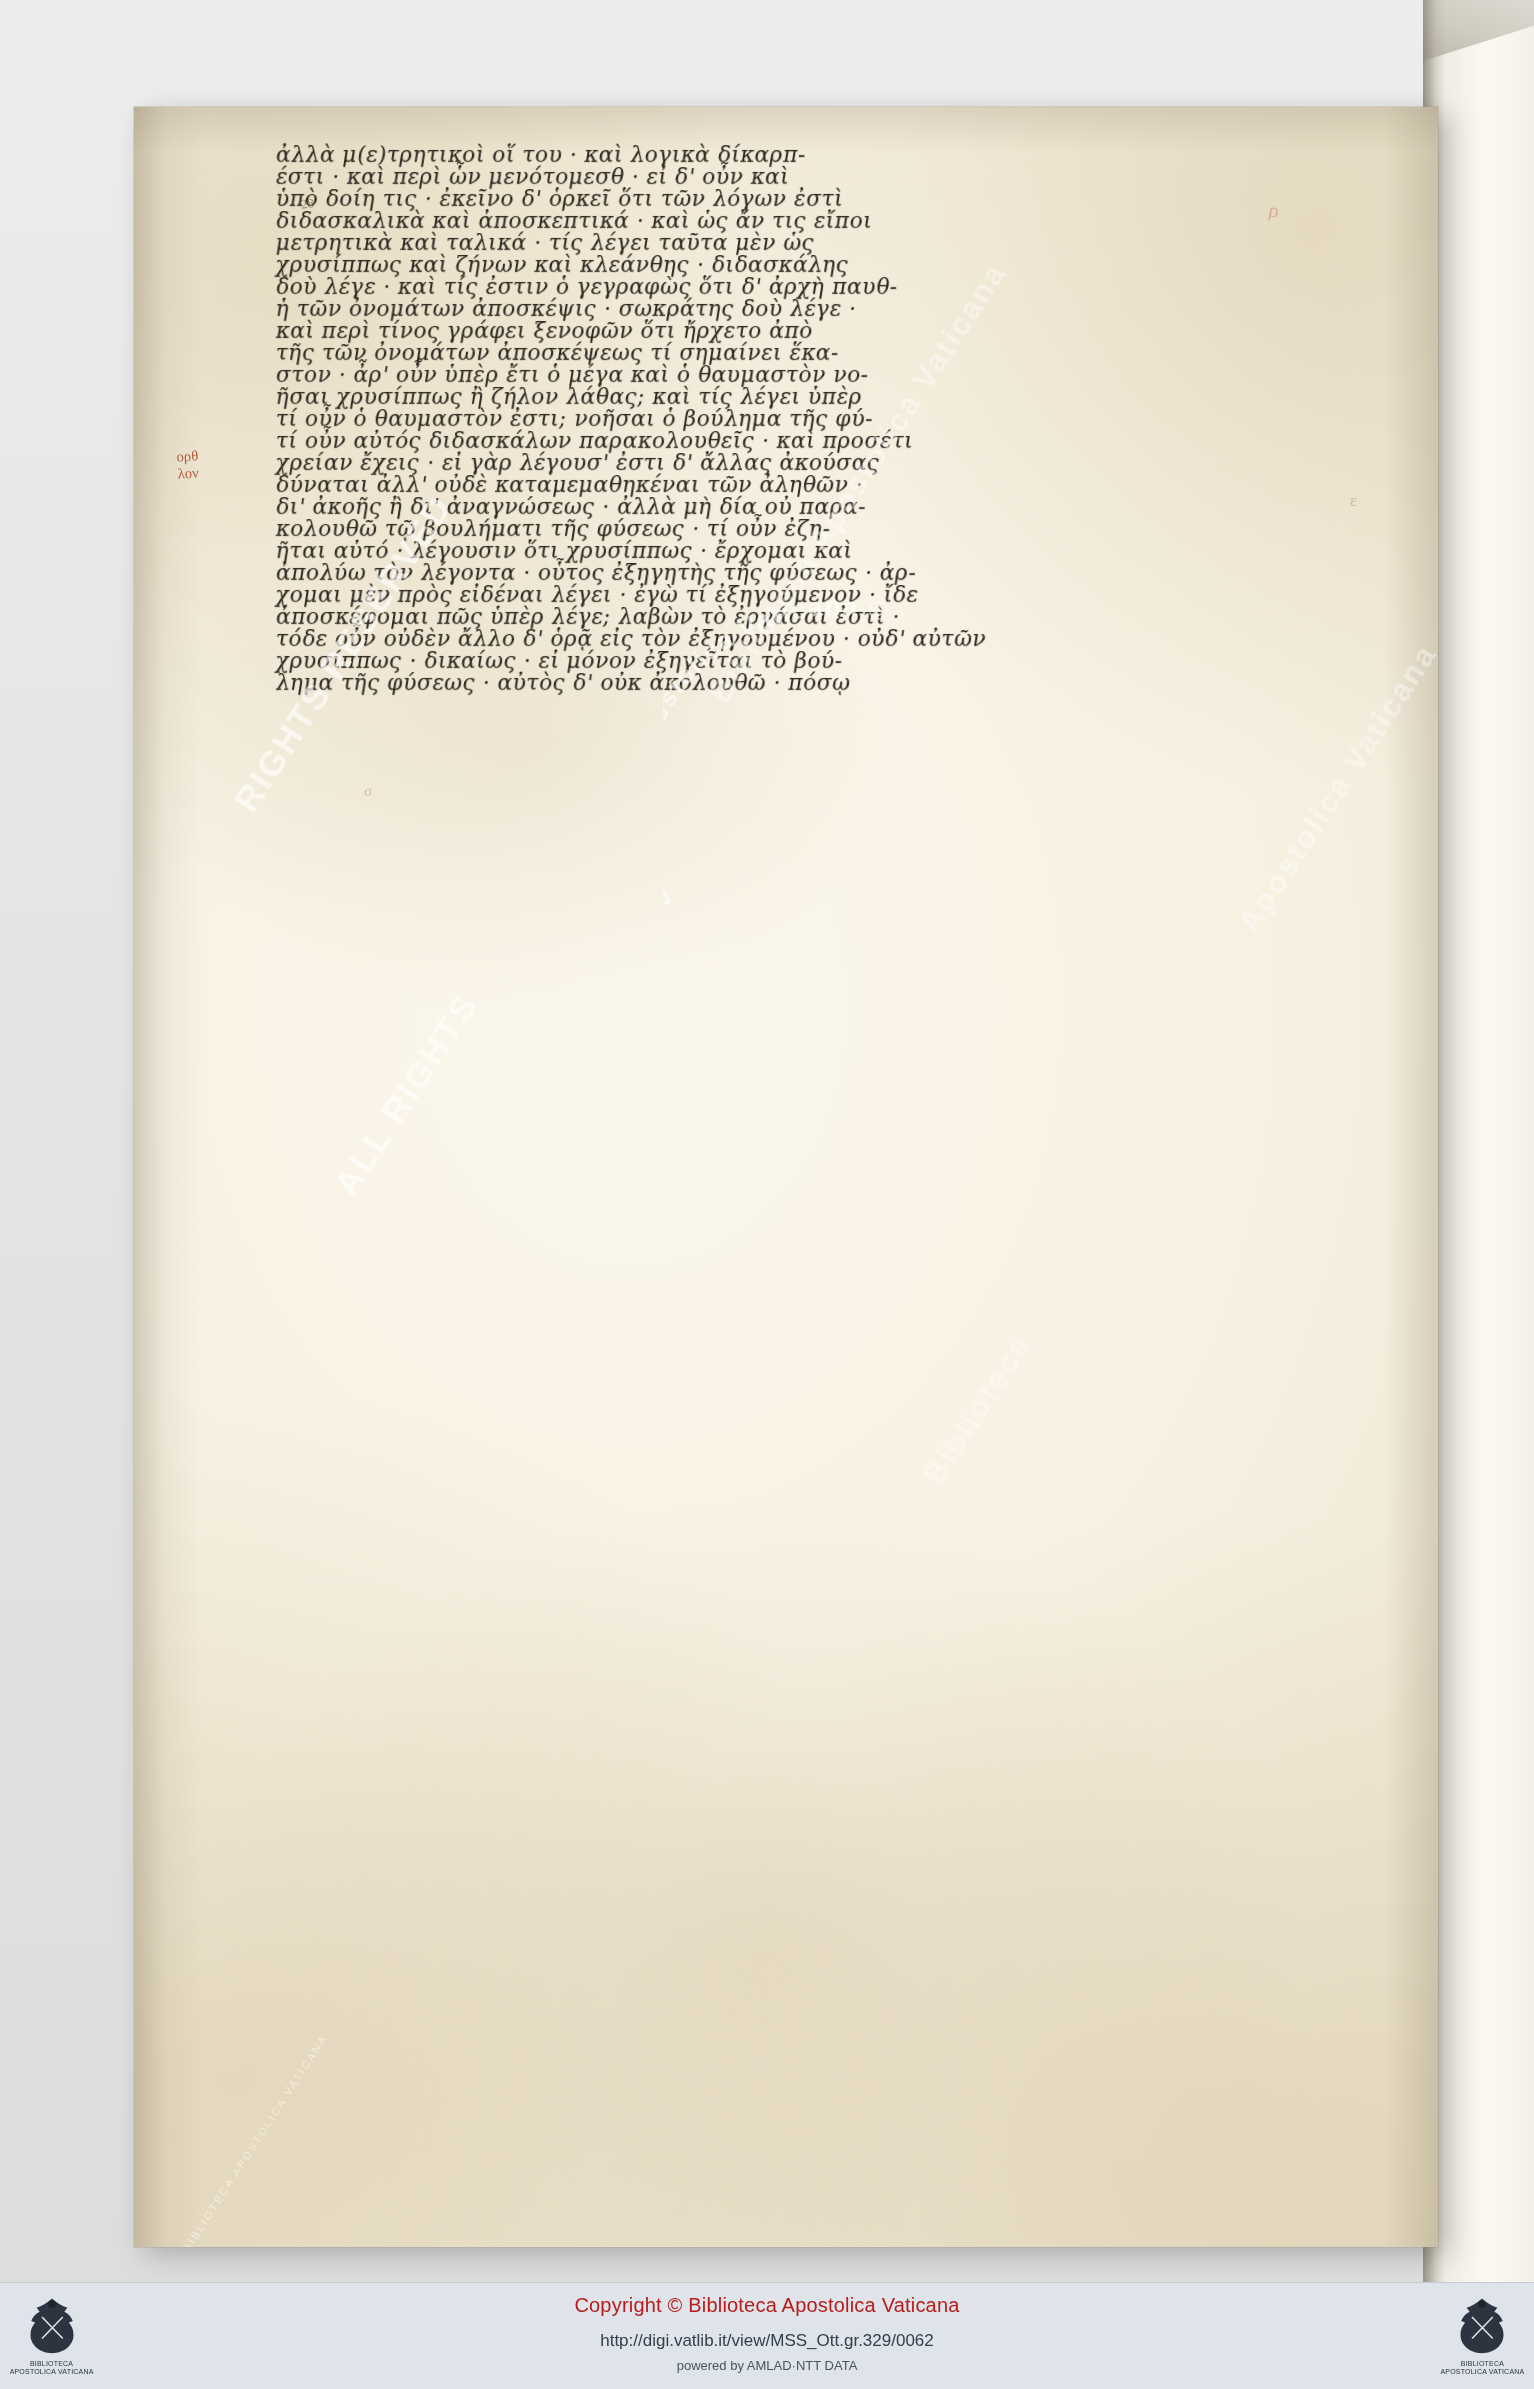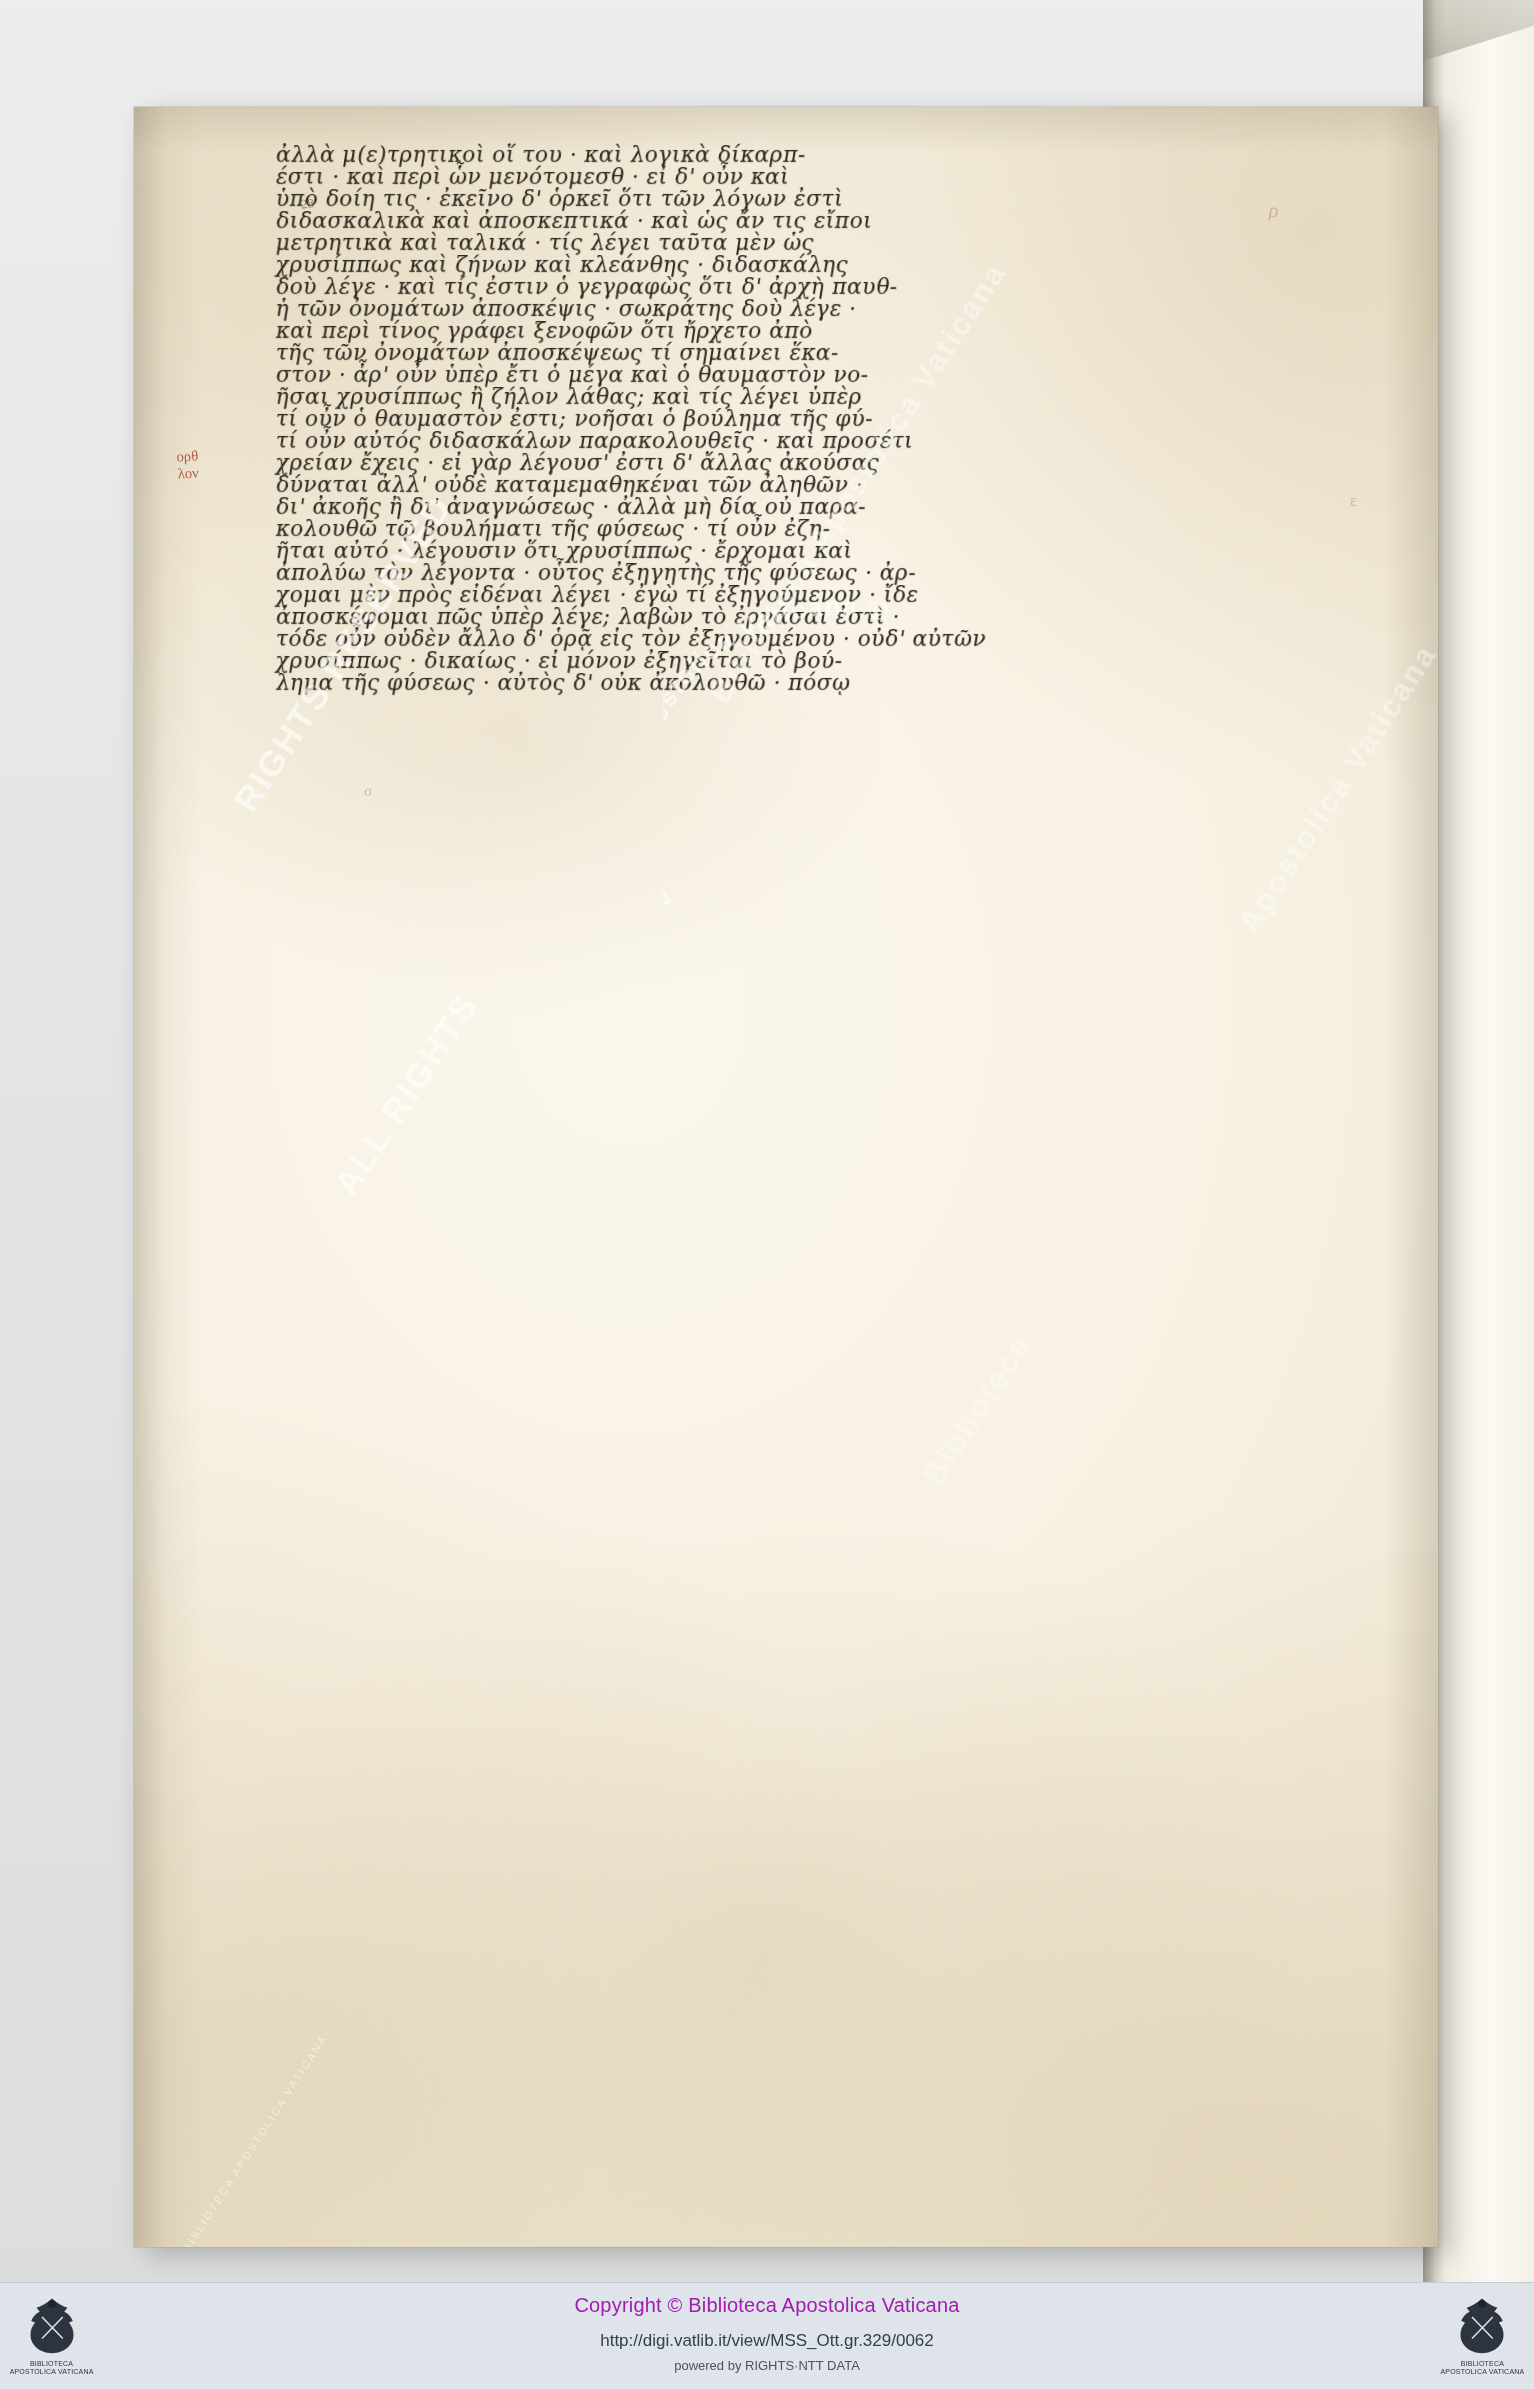--- a/index.html
+++ b/index.html
@@ -254,21 +254,21 @@
   #footer-center {
     position: absolute;
     left: 0;
     top: 0;
     width: 1534px;
     text-align: center;
     padding-top: 10.7px;
   }
   #footer-copyright {
     font-size: 20px;
-    color: #a21caf;
+    color: #b91c1c;
     letter-spacing: 0.2px;
   }
   #footer-url {
     font-size: 17px;
     color: #33404d;
     margin-top: 14px;
   }
   #footer-powered {
     font-size: 13px;
     color: #4a5560;
@@ -381,21 +381,21 @@
         <path d="M53 30 L26 58"></path>
       </g>
       <circle cx="39" cy="13" r="5" fill="#1d2430"></circle>
     </svg>
     <div class="crest-caption">BIBLIOTECA APOSTOLICA VATICANA</div>
   </div>
 
   <div id="footer-center">
     <div id="footer-copyright">Copyright © Biblioteca Apostolica Vaticana</div>
     <div id="footer-url">http://digi.vatlib.it/view/MSS_Ott.gr.329/0062</div>
-    <div id="footer-powered">powered by RIGHTS·NTT DATA</div>
+    <div id="footer-powered">powered by AMLAD·NTT DATA</div>
   </div>
 
   <div id="crest-right" class="crest">
     <svg width="60" height="63" viewBox="0 0 78 82" style="margin-top:1.5px;">
       <g fill="#1d2430">
         <path d="M39 6 c-7 6 -13 10 -20 12 l4 5 c-6 3 -9 7 -11 12 l5 2 c-4 5 -6 10 -6 16 0 14 13 24 28 24 s28 -10 28 -24 c0 -6 -2 -11 -6 -16 l5 -2 c-2 -5 -5 -9 -11 -12 l4 -5 c-7 -2 -13 -6 -20 -12 z" opacity="0.92"></path>
       </g>
       <g stroke="#dfe3ea" stroke-width="2" fill="none">
         <path d="M26 30 L53 58"></path>
         <path d="M53 30 L26 58"></path>

